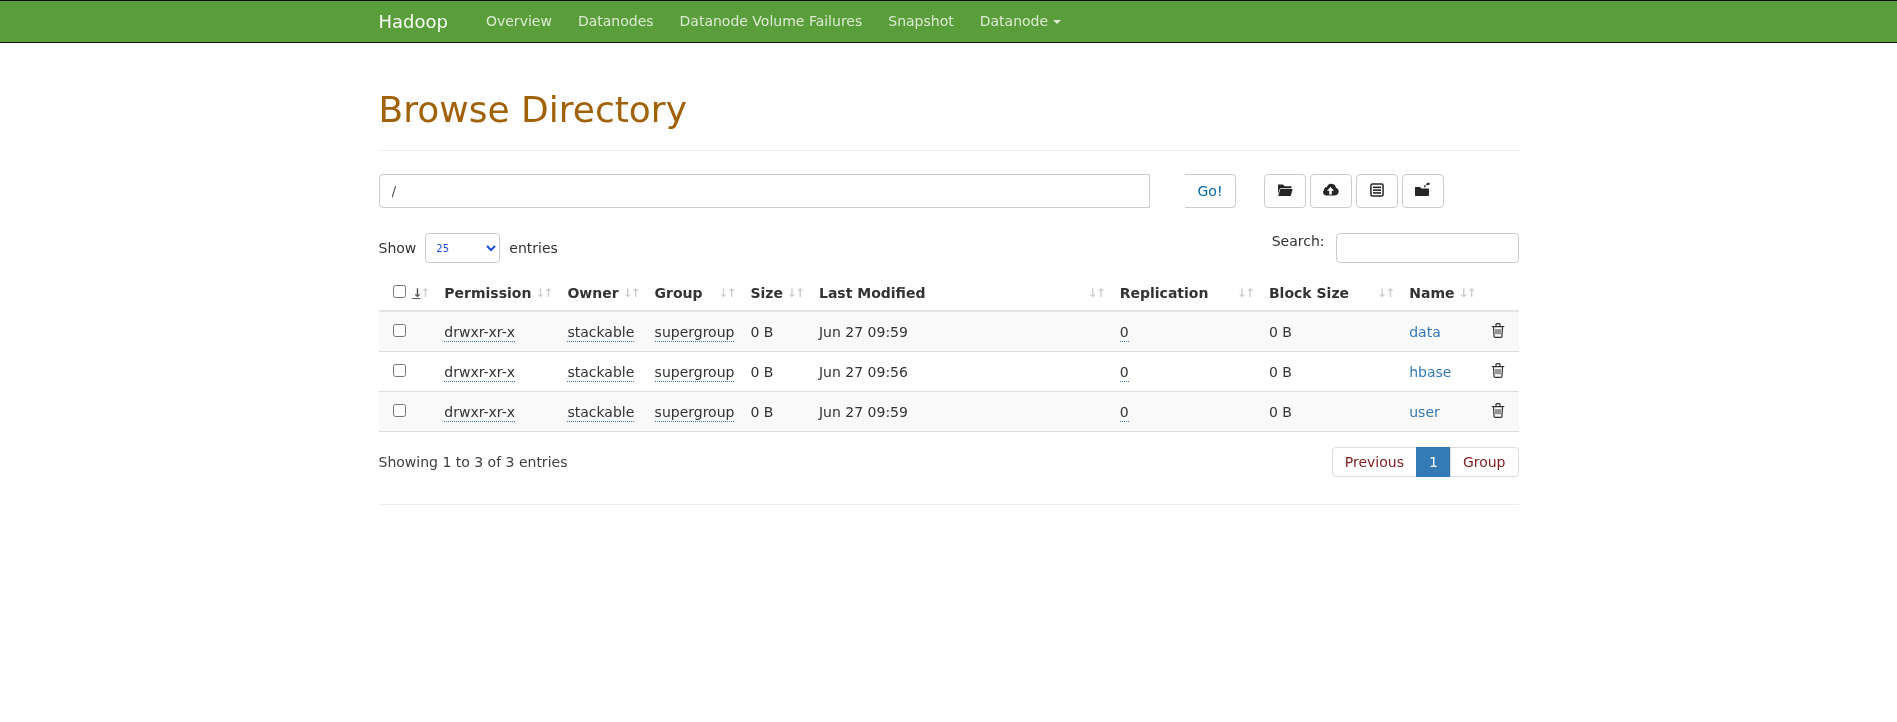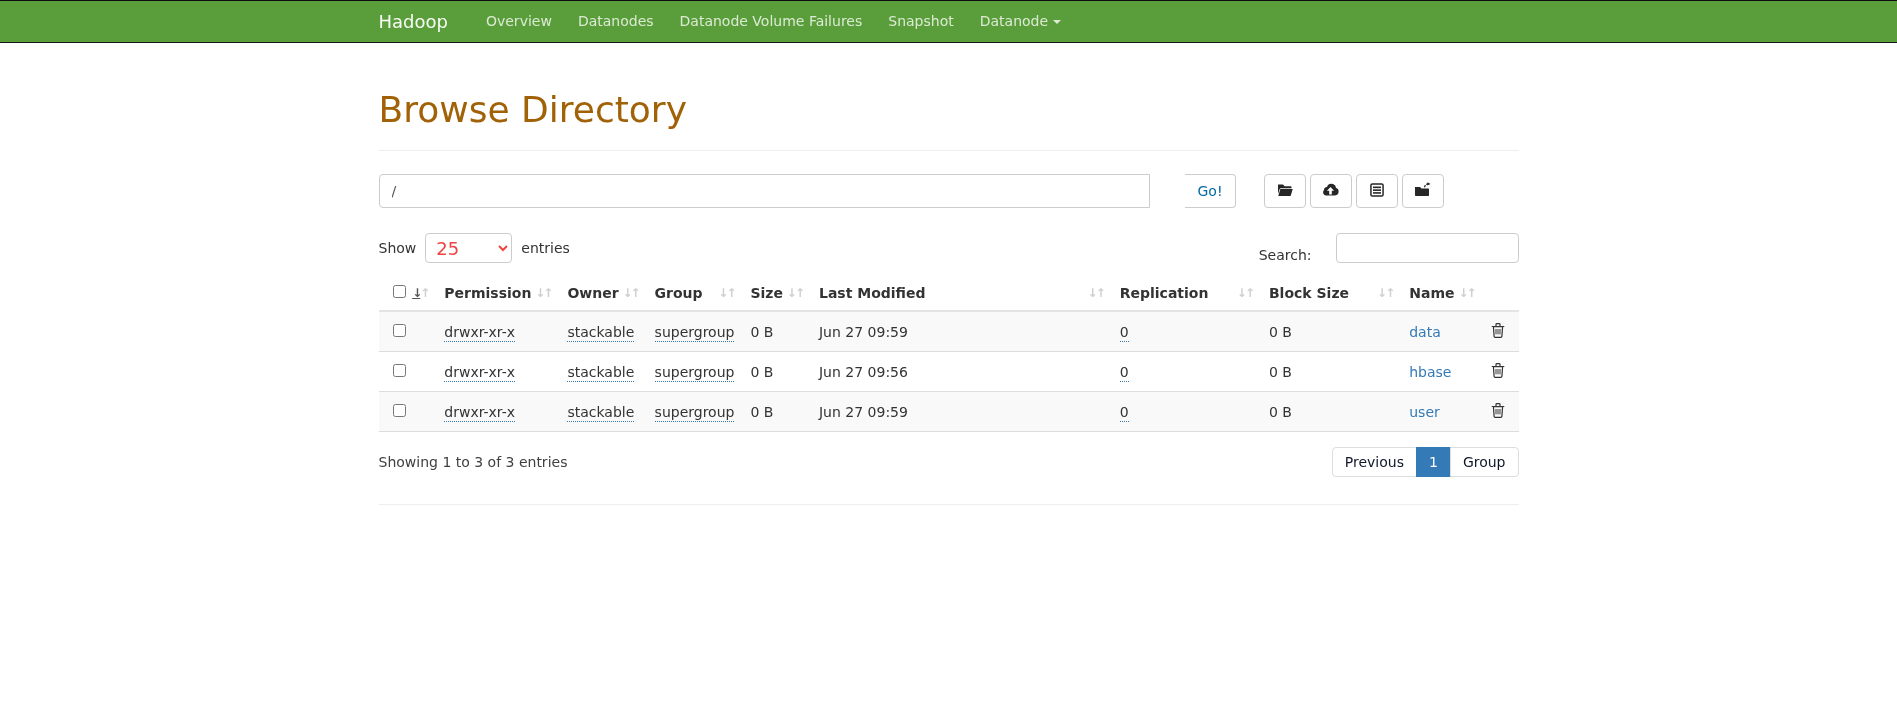--- a/index.html
+++ b/index.html
@@ -55,24 +55,24 @@
   .icon-btn {
     width: 42px; height: 34px; background: #fff; border: 1px solid #ccc;
     border-radius: 4px; display: flex; align-items: center; justify-content: center;
     cursor: pointer; padding: 0;
   }
 
   
   .controls-row { display: flex; justify-content: space-between; align-items: center; margin-bottom: 13px; }
   .show-entries { display: flex; align-items: center; gap: 9px; }
   .page-size {
-    height: 30px; width: 87px; padding: 3px 6px; font-size: 18px; color: #ef4444;
+    height: 30px; width: 75px; padding: 3px 6px; font-size: 10px; color: #1d4ed8;
     border: 1px solid #ccc; border-radius: 4px; background: #fff; font-family: inherit;
   }
-  .search-box { display: flex; align-items: flex-end; gap: 24px; }
+  .search-box { display: flex; align-items: flex-start; gap: 11px; }
   .search-input {
     width: 183px; height: 30px; padding: 4px 8px; font-size: 14px;
     border: 1px solid #ccc; border-radius: 4px; outline: none; font-family: inherit;
   }
 
   
   table.dir-table { width: 100%; border-collapse: collapse; font-size: 14px; }
   table.dir-table thead th {
     text-align: left; font-weight: bold; color: #333;
     padding: 9px 28px 9px 8px; border-bottom: 2px solid #e4e4e4;
@@ -89,21 +89,21 @@
   .editable { border-bottom: 1px dotted #337ab7; cursor: pointer; padding-bottom: 1px; }
   a.dir-link { color: #337ab7; text-decoration: none; cursor: pointer; }
   .trash-btn { background: none; border: 0; padding: 0; cursor: pointer; }
   input[type="checkbox"] { width: 13px; height: 13px; margin: 0 0 0 6px; }
 
   
   .summary-row { display: flex; justify-content: space-between; align-items: center; margin-top: 15px; }
   .summary-text { color: #404040; }
   ul.pagination { display: flex; list-style: none; margin: 0; padding: 0; }
   ul.pagination a {
-    display: block; padding: 6px 12px; font-size: 14px; color: #0f172a;
+    display: block; padding: 6px 12px; font-size: 14px; color: #7f1d1d;
     background: #fff; border: 1px solid #ddd; text-decoration: none; margin-left: -1px;
   }
   ul.pagination li:first-child a { border-radius: 4px 0 0 4px; margin-left: 0; }
   ul.pagination li:last-child a { border-radius: 0 4px 4px 0; }
   ul.pagination li.active a { background: #337ab7; border-color: #337ab7; color: #fff; }
 
   
   .footer-rule { border: 0; border-top: 1px solid #eee; margin: 27px 0 0; }
   .footer-text { margin-top: 19px; color: #333; }
 </style>

